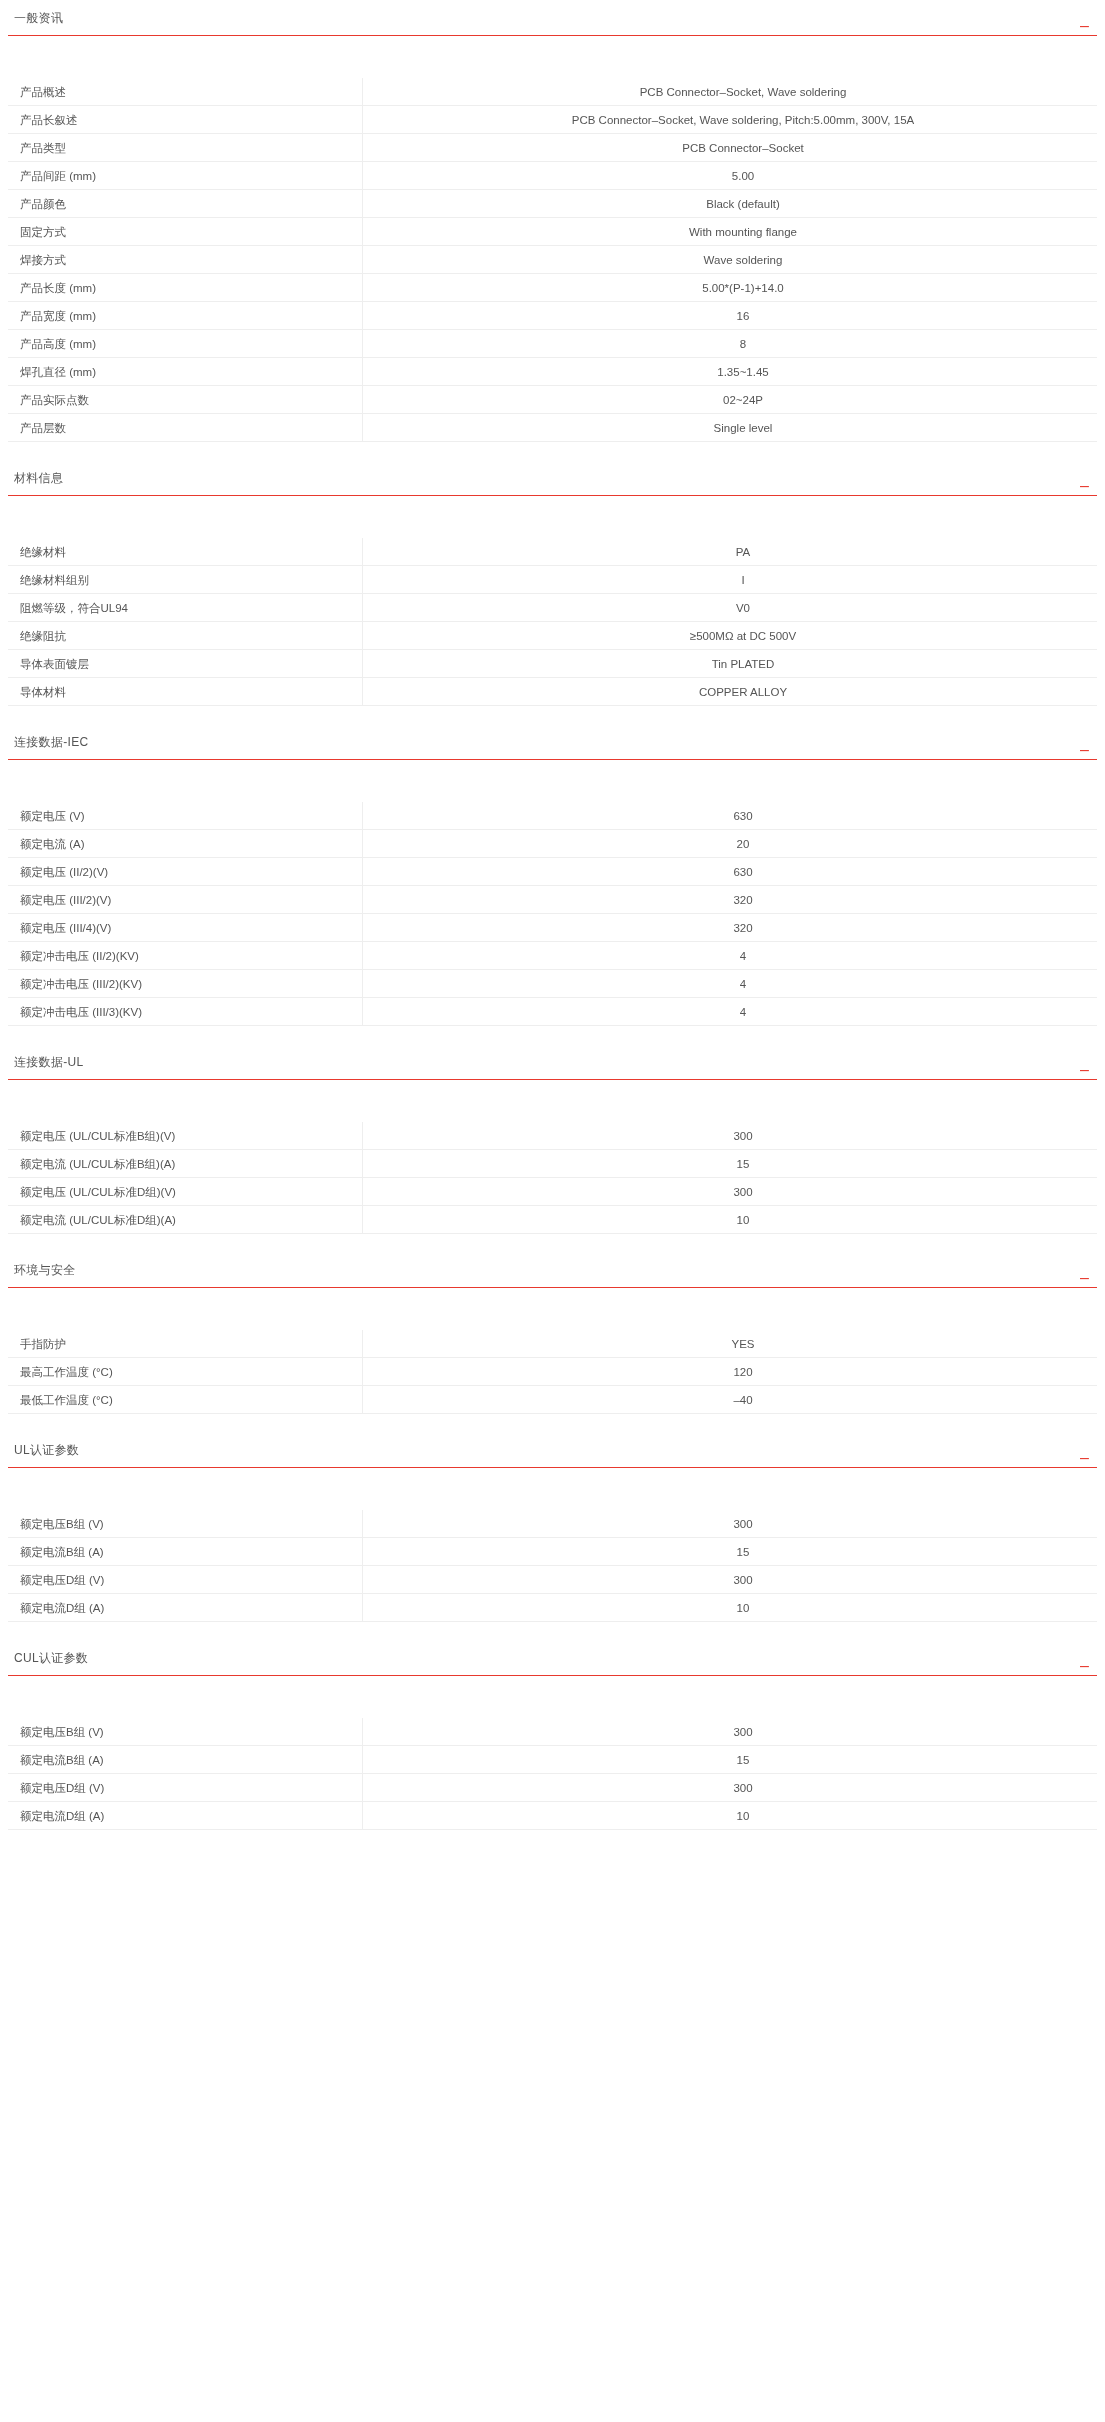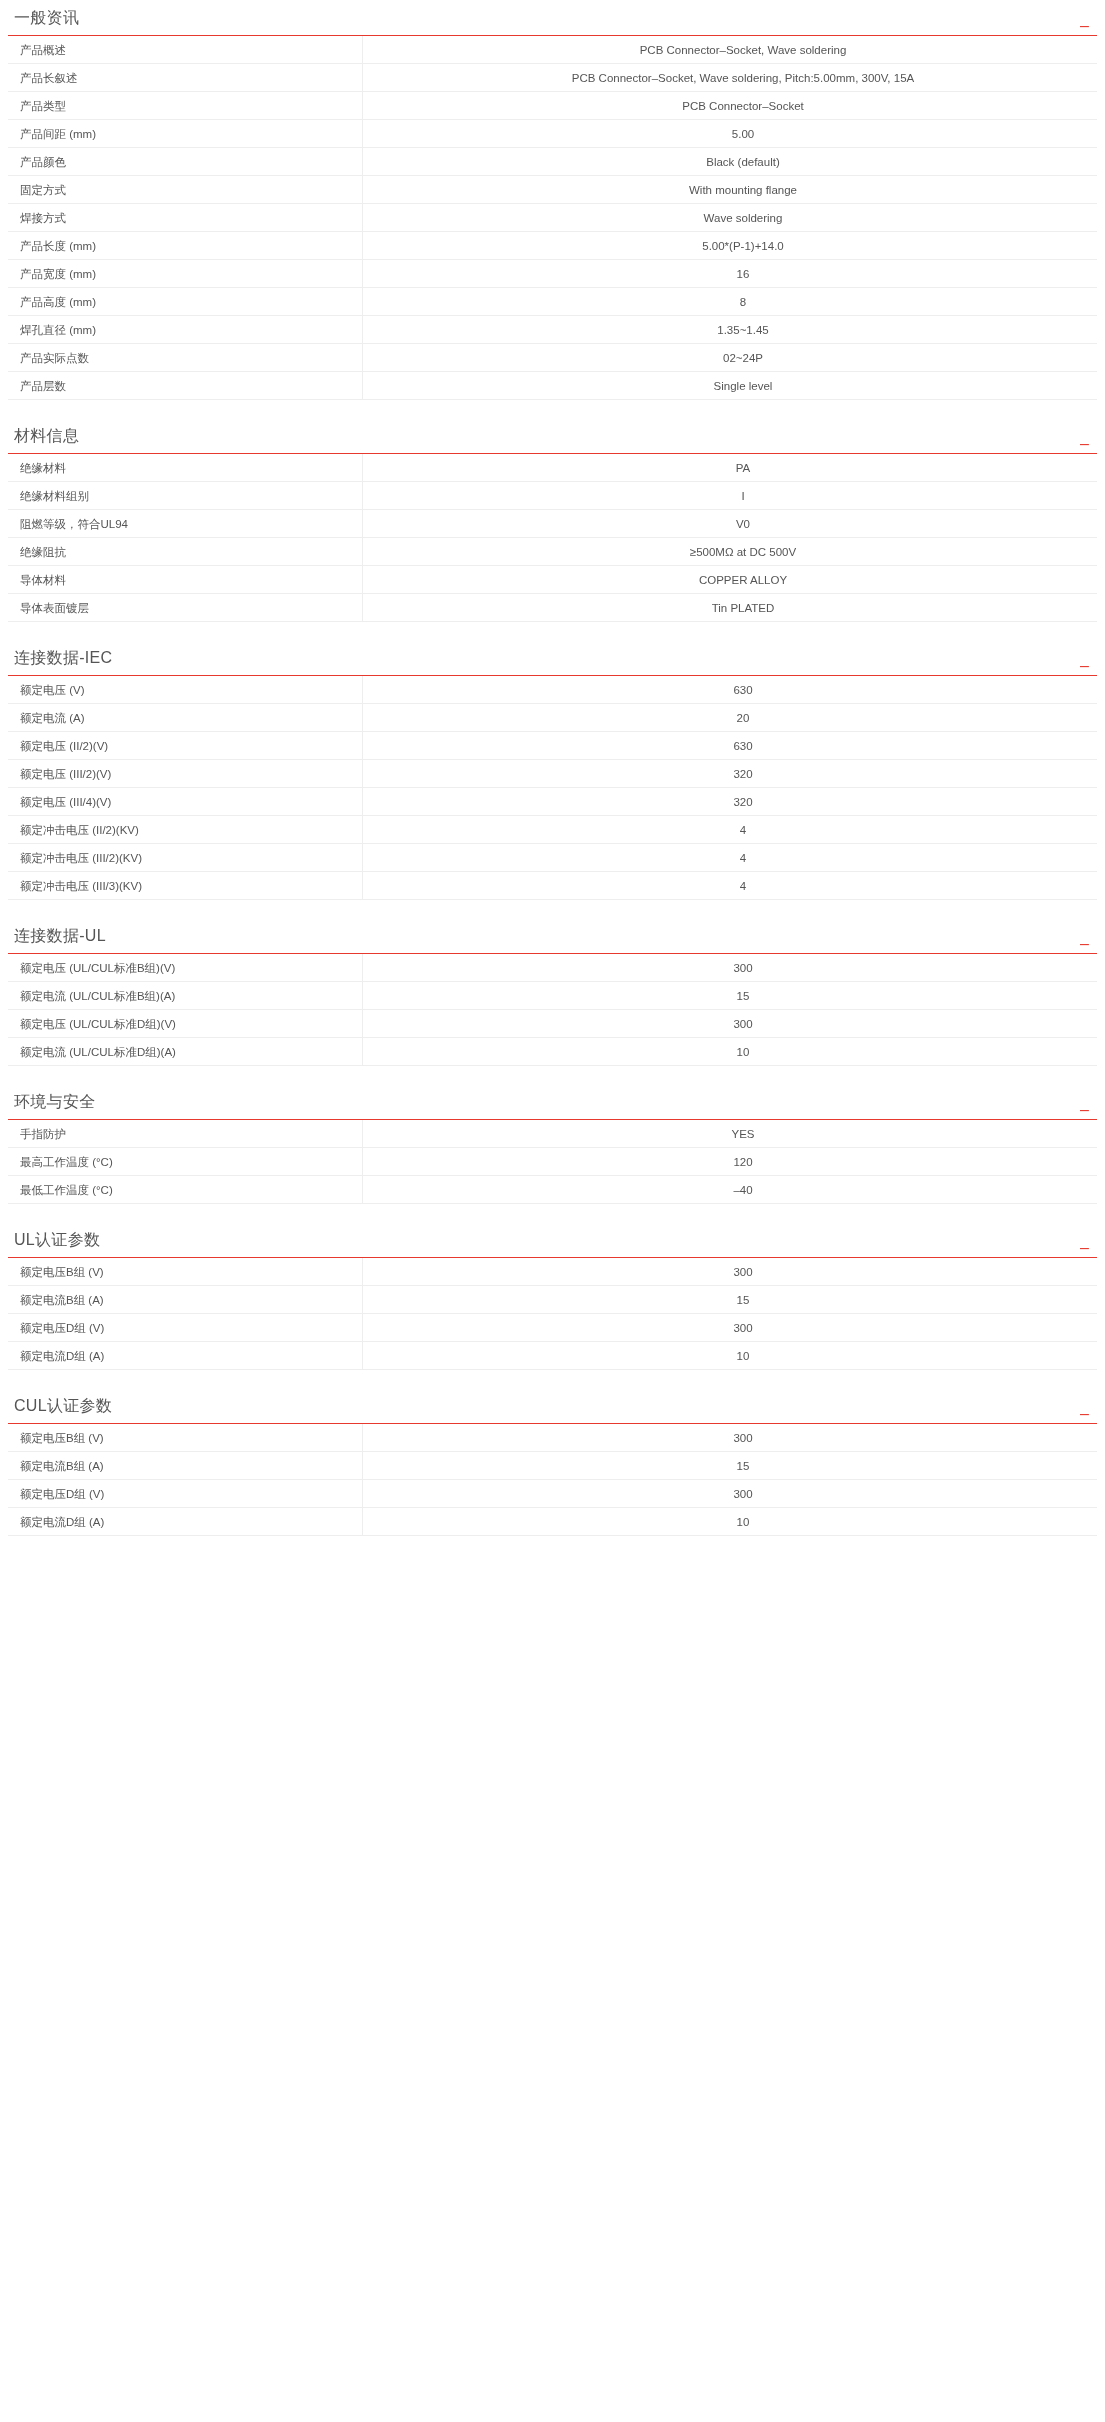--- a/index.html
+++ b/index.html
@@ -23,39 +23,40 @@
   }
   .section-header {
     position: relative;
     display: flex;
     align-items: flex-end;
     justify-content: space-between;
     padding: 0 4px 7px 6px;
     border-bottom: 1px solid #e8392e;
   }
   .section-title {
-    font-size: 16px;
+    font-size: 12px;
     color: #555555;
     letter-spacing: 0.3px;
     font-weight: normal;
     line-height: 20px;
   }
   .collapse-toggle {
     color: #e8392e;
     font-size: 16px;
     line-height: 12px;
     padding: 0 4px 0 4px;
     cursor: pointer;
     user-select: none;
     transform: translateY(4px);
   }
   table.spec {
     width: 100%;
     border-collapse: collapse;
     table-layout: fixed;
+    margin-top: 42px;
   }
   table.spec td {
     border-bottom: 1px solid #eeeeee;
     font-size: 11.5px;
     color: #555555;
     height: 27px;
     padding: 0 10px;
     vertical-align: middle;
     line-height: 16px;
   }
@@ -158,26 +159,26 @@
             </tr>
             <tr>
               <td class="label">阻燃等级，符合UL94</td>
               <td class="value">V0</td>
             </tr>
             <tr>
               <td class="label">绝缘阻抗</td>
               <td class="value">≥500MΩ at DC 500V</td>
             </tr>
             <tr>
+              <td class="label">导体表面镀层</td>
+              <td class="value">Tin PLATED</td>
+            </tr>
+            <tr>
               <td class="label">导体材料</td>
               <td class="value">COPPER ALLOY</td>
-            </tr>
-            <tr>
-              <td class="label">导体表面镀层</td>
-              <td class="value">Tin PLATED</td>
             </tr>
           </tbody>
         </table>
       </div>
       <div class="section">
         <div class="section-header">
           <div class="section-title">连接数据-IEC</div>
           <div class="collapse-toggle">–</div>
         </div>
         <table class="spec">

